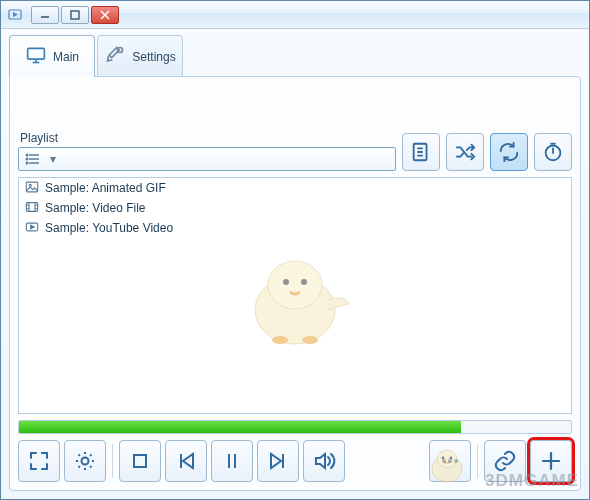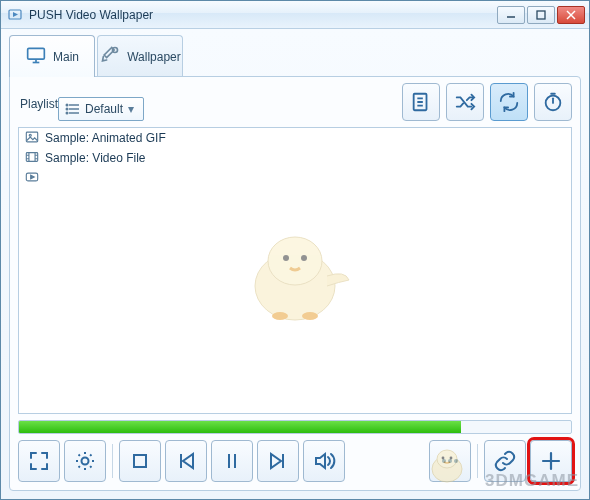--- a/index.html
+++ b/index.html
@@ -102,21 +102,21 @@
     flex-direction: column;
     position: relative;
     overflow: hidden;
   }
   
   .playlist-row {
     display: flex;
     gap: 6px;
     align-items: flex-end;
   }
-  .playlist-left { flex: 1; display: flex; flex-direction: row; }
+  .playlist-left { flex: 1; display: flex; flex-direction: column; margin-top: 48px; }
   .playlist-label { color: #2b4a63; margin: 0 0 2px 2px; }
   .combo {
     height: 24px;
     border: 1px solid #7da7c7;
     background: linear-gradient(#fff, #eef6fd);
     border-radius: 2px;
     display: flex; align-items: center;
     padding: 0 4px 0 6px;
     cursor: pointer;
   }
@@ -230,21 +230,20 @@
 
 <div class="window">
 
   <div class="titlebar">
     <span class="app-icon">
       <svg viewBox="0 0 16 16">
           <rect x="2" y="3" width="12" height="9" rx="1" fill="none" stroke="currentColor" stroke-width="1.2"></rect>
           <polygon points="6,5 6,10 11,7.5" fill="currentColor"></polygon>
         </svg>
     </span>
-    <span class="title">PUSH Video Wallpaper</span>
     <div class="winbtn">
       <svg viewBox="0 0 10 10">
           <line x1="1" y1="7" x2="9" y2="7" stroke="currentColor" stroke-width="1.5"></line>
         </svg>
     </div>
     <div class="winbtn">
       <svg viewBox="0 0 10 10">
           <rect x="1" y="1" width="8" height="8" fill="none" stroke="currentColor" stroke-width="1.3"></rect>
         </svg>
     </div>
@@ -270,41 +269,40 @@
         <span>Main</span>
       </div>
       <div class="tab">
         <span>
           <svg viewBox="0 0 24 24" fill="none" stroke="#6e8aa0" stroke-width="2" stroke-linecap="round">
               <path d="M14 3l-9 9 3 3 9-9z"></path>
               <path d="M4 14l-1 5 5-1"></path>
               <circle cx="18" cy="6" r="3"></circle>
             </svg>
         </span>
-        <span>Wallpaper</span>
+        <span>Settings</span>
       </div>
     </div>
 
     <div class="panel">
 
       <div class="playlist-row">
         <div class="playlist-left">
           <div class="playlist-label">Playlist</div>
           <div class="combo">
             <span class="combo-icon">
               <svg viewBox="0 0 16 16" fill="none" stroke="currentColor" stroke-width="1.4">
                   <line x1="4" y1="4" x2="14" y2="4"></line>
                   <line x1="4" y1="8" x2="14" y2="8"></line>
                   <line x1="4" y1="12" x2="14" y2="12"></line>
                   <circle cx="2" cy="4" r="0.8" fill="currentColor"></circle>
                   <circle cx="2" cy="8" r="0.8" fill="currentColor"></circle>
                   <circle cx="2" cy="12" r="0.8" fill="currentColor"></circle>
                 </svg>
             </span>
-            <span class="combo-text">Default</span>
             <span class="combo-arrow">▾</span>
           </div>
         </div>
         <div class="sqbtn">
           <svg viewBox="0 0 24 24" fill="none" stroke="currentColor" stroke-width="2">
               <rect x="4" y="3" width="14" height="18" rx="1"></rect>
               <line x1="8" y1="8" x2="14" y2="8"></line>
               <line x1="8" y1="12" x2="14" y2="12"></line>
               <line x1="8" y1="16" x2="14" y2="16"></line>
             </svg>
@@ -354,20 +352,21 @@
                 <line x1="11.5" y1="6" x2="14.5" y2="6"></line>
                 <line x1="11.5" y1="10" x2="14.5" y2="10"></line>
               </svg></span>
           <span>Sample: Video File</span>
         </div>
         <div class="listitem">
           <span><svg viewBox="0 0 16 16" fill="none" stroke="currentColor" stroke-width="1.3">
                 <rect x="1.5" y="3.5" width="13" height="9" rx="2"></rect>
                 <polygon points="6.5,6 6.5,10 10.5,8" fill="currentColor"></polygon>
               </svg></span>
+          <span>Sample: YouTube Video</span>
         </div>
 
         <div class="mascot">
           <svg viewBox="0 0 130 120">
             <ellipse cx="65" cy="70" rx="40" ry="34" fill="#f7eac0" stroke="#d9c893" stroke-width="1"></ellipse>
             <ellipse cx="65" cy="45" rx="27" ry="24" fill="#f9efc8" stroke="#d9c893" stroke-width="1"></ellipse>
             <circle cx="56" cy="42" r="3" fill="#3a3a3a"></circle>
             <circle cx="74" cy="42" r="3" fill="#3a3a3a"></circle>
             <path d="M60 52 q5 4 10 0" stroke="#e2a23a" stroke-width="3" fill="none"></path>
             <path d="M97 60 q18 -6 22 4 q-10 2 -22 6" fill="#f5e6b8" stroke="#d9c893"></path>

